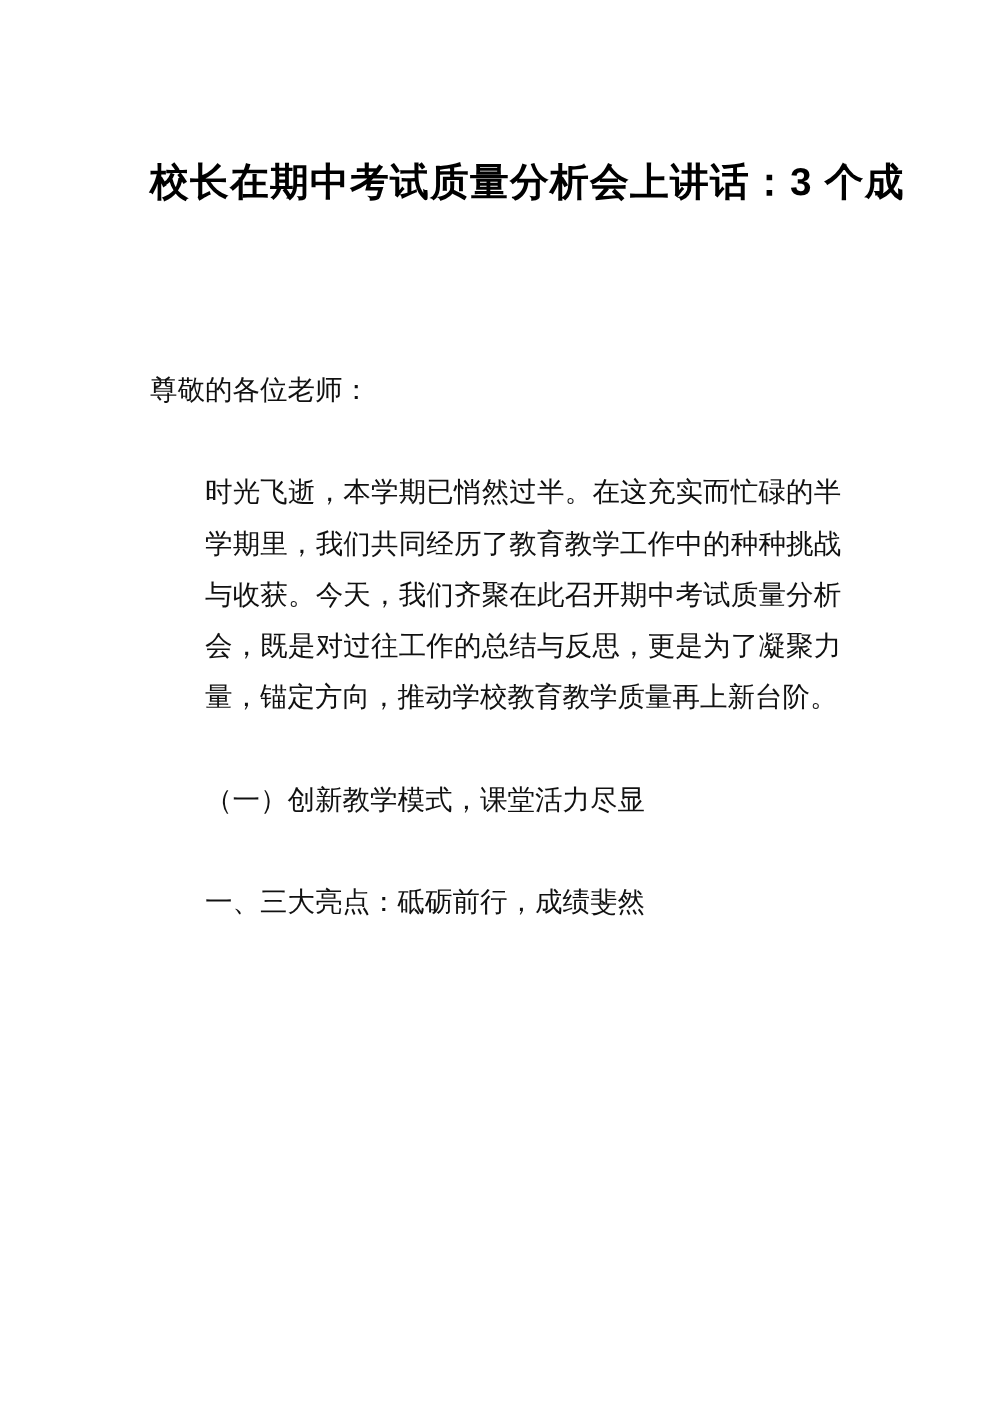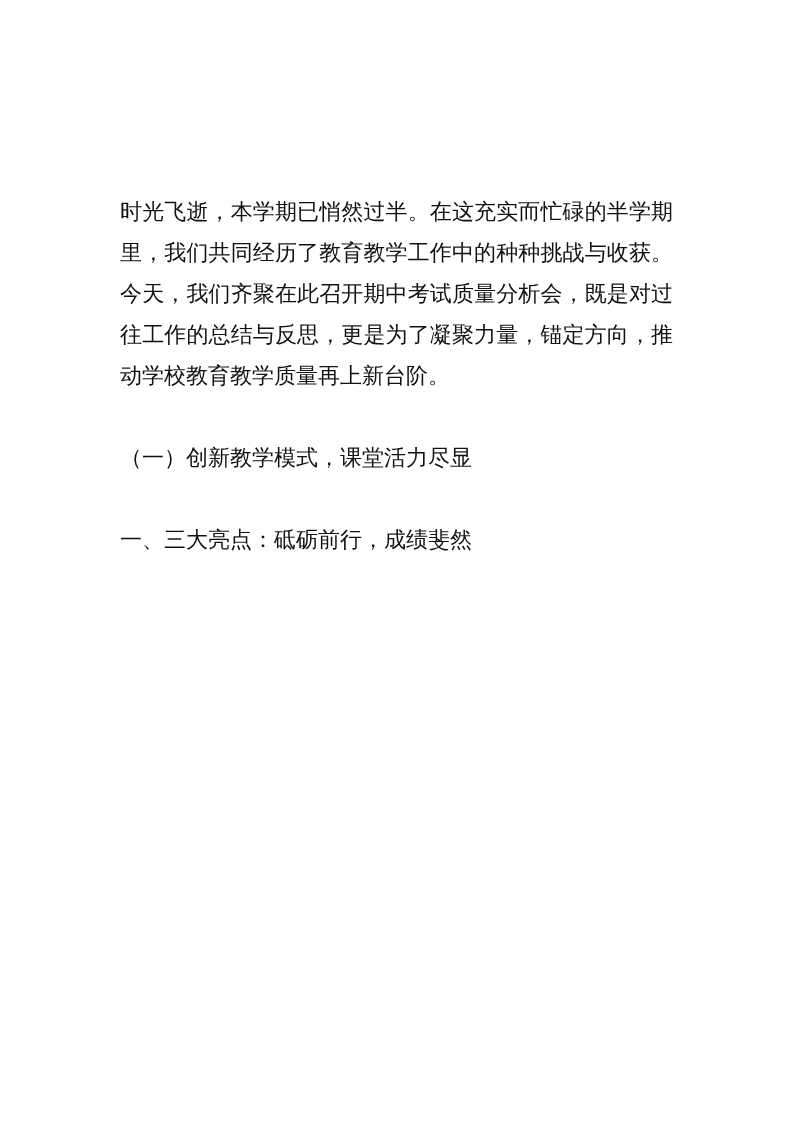--- a/index.html
+++ b/index.html
@@ -38,30 +38,33 @@
     margin: 0;
     font-size: 22px;
     font-weight: 400;
     line-height: 41px;
     text-align: justify;
     color: #111111;
     word-break: break-all;
   }
   .para + .para {
     margin-top: 41px;
+    margin-left: 44px;
   }
 </style>
 </head>
 <body>
 
 <div class="page">
 
   <h1 class="doc-title">
+    <span class="title-line">校长在期中考试质量分析会上讲话：3 个成</span>
   </h1>
 
+  <p class="para">尊敬的各位老师：</p>
 
   <p class="para">时光飞逝，本学期已悄然过半。在这充实而忙碌的半学期里，我们共同经历了教育教学工作中的种种挑战与收获。今天，我们齐聚在此召开期中考试质量分析会，既是对过往工作的总结与反思，更是为了凝聚力量，锚定方向，推动学校教育教学质量再上新台阶。</p>
 
   <p class="para">（一）创新教学模式，课堂活力尽显</p>
 
   <p class="para">一、三大亮点：砥砺前行，成绩斐然</p>
 
 
 </div>
 

